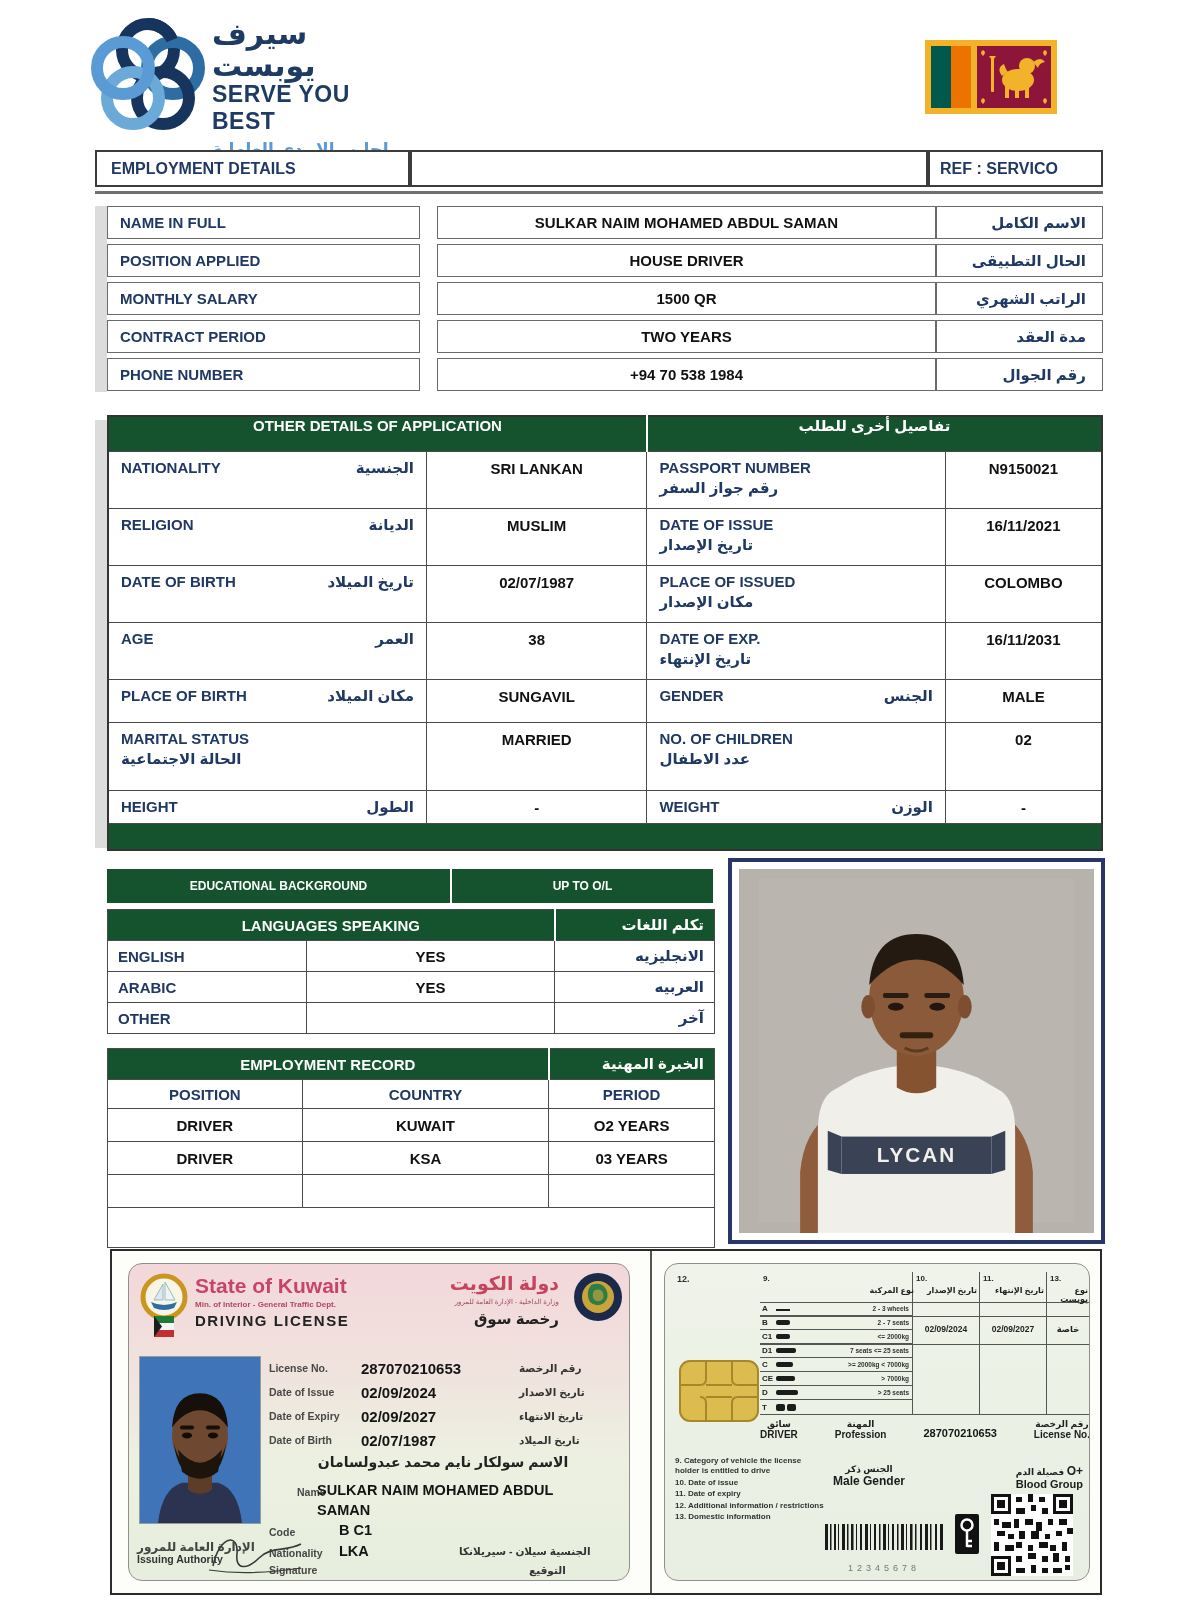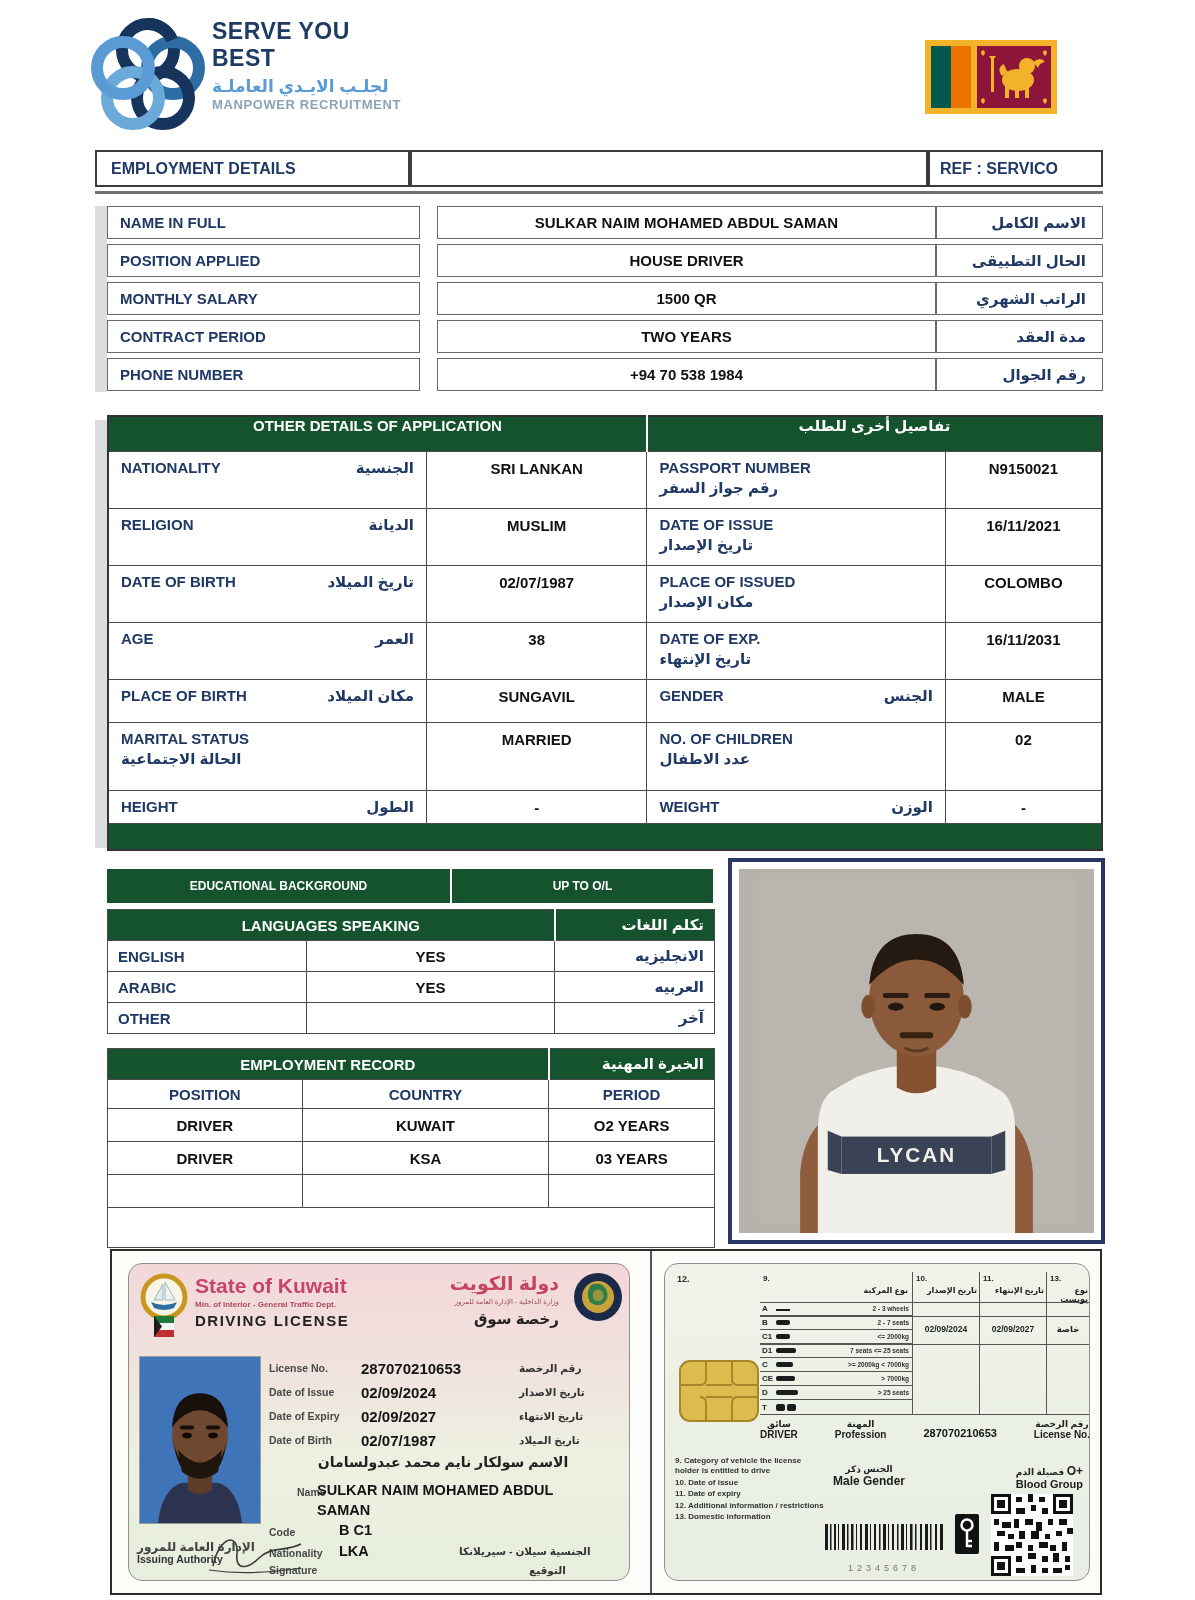--- a/index.html
+++ b/index.html
@@ -132,20 +132,21 @@
 
   <svg class="abs" style="left:88px;top:16px;" width="120" height="120" viewBox="0 0 120 120">
     <circle cx="60" cy="34" r="26" fill="none" stroke="#16345c" stroke-width="12"></circle>
     <circle cx="85" cy="52" r="26" fill="none" stroke="#2e6da4" stroke-width="12"></circle>
     <circle cx="75" cy="82" r="26" fill="none" stroke="#16345c" stroke-width="12"></circle>
     <circle cx="45" cy="82" r="26" fill="none" stroke="#6aa9d8" stroke-width="12"></circle>
     <circle cx="35" cy="52" r="26" fill="none" stroke="#5b9bd5" stroke-width="12"></circle>
     <path d="M60 8 a26 26 0 0 1 24 16" fill="none" stroke="#16345c" stroke-width="12"></path>
   </svg>
   <div class="logo-text">
+    <div class="logo-ar">سيرف يوبست</div>
     <div class="logo-en">SERVE YOU BEST</div>
     <div class="logo-ar2">لجلـب الايـدي العاملـة</div>
     <div class="logo-en2">MANPOWER RECRUITMENT</div>
   </div>
 
   <svg class="abs" style="left:925px;top:40px;" width="132" height="74" viewBox="0 0 132 74">
     <rect x="0" y="0" width="132" height="74" fill="#f2b32a"></rect>
     <rect x="6" y="6" width="20" height="62" fill="#00594c"></rect>
     <rect x="26" y="6" width="20" height="62" fill="#ec7300"></rect>
     <rect x="52" y="6" width="74" height="62" fill="#8d153a"></rect>
@@ -497,21 +498,21 @@
       <div class="bk-table">
         <div class="bk-vline" style="left:152px;"></div>
         <div class="bk-vline" style="left:219px;"></div>
         <div class="bk-vline" style="left:286px;"></div>
         <div class="bk-hline" style="top:30px;"></div>
         <div class="bk-hline" style="top:44px;"></div>
         <div class="bk-hline" style="top:72px;"></div>
         <div class="bk-hline" style="top:142px;"></div>
 
         <span class="bk-ch" style="left:3px;top:2px;">9.</span>
-        <span class="bk-char" style="left:60px;top:14px;width:88px;text-align:right;">نوع المركبة</span>
+        <span class="bk-char" style="left:66px;top:14px;width:88px;text-align:right;">نوع المركبة</span>
         <span class="bk-ch" style="left:156px;top:2px;">10.</span>
         <span class="bk-char" style="left:155px;top:14px;width:62px;">تاريخ الإصدار</span>
         <span class="bk-ch" style="left:223px;top:2px;text-align:center;">11.</span>
         <span class="bk-char" style="left:222px;top:14px;width:62px;">تاريخ الإنتهاء</span>
         <span class="bk-ch" style="left:290px;top:2px;">13.</span>
         <span class="bk-char" style="left:288px;top:14px;width:40px;">نوع يوبست</span>
 
         <div class="bk-cat" style="top:30px;">
             <span class="code">A</span>
             <span class="vicon moto"></span>

